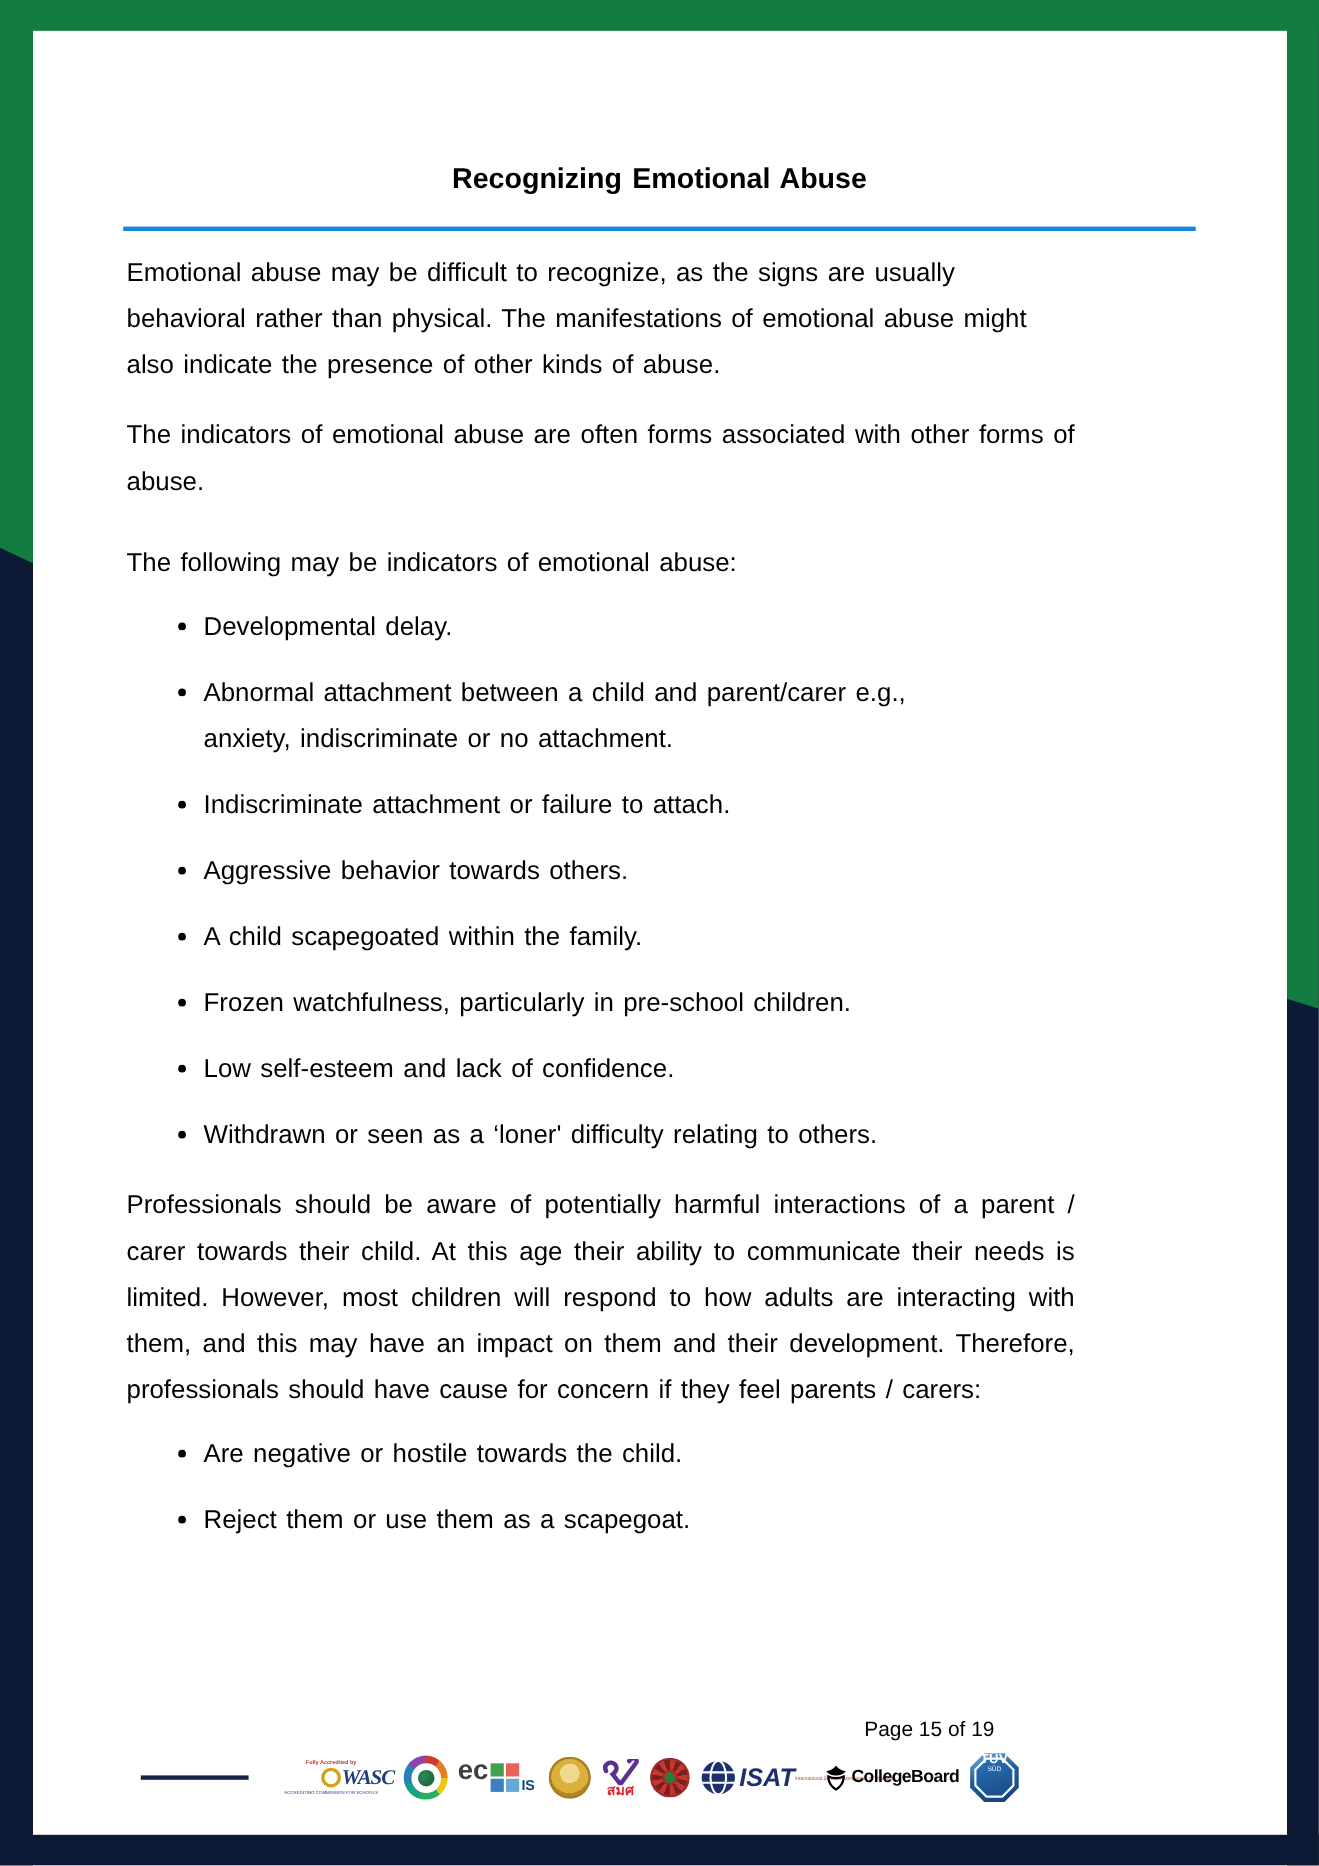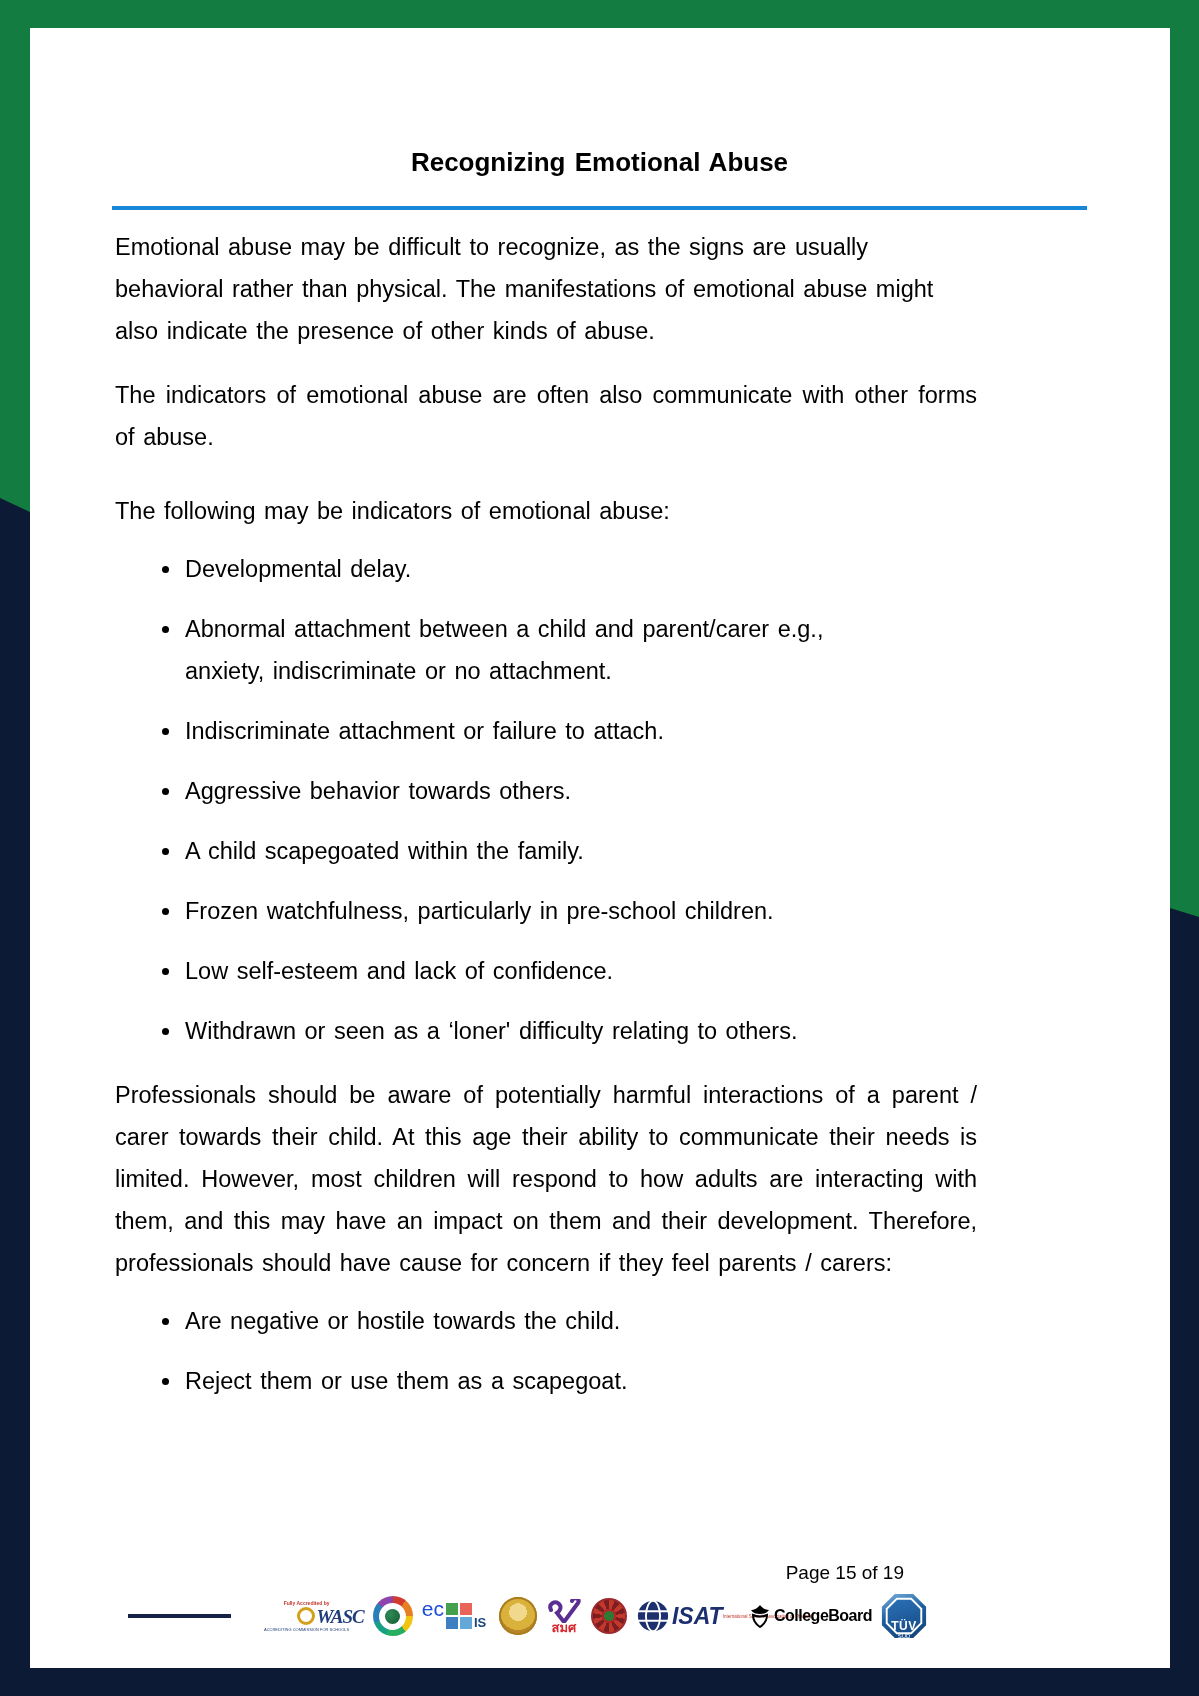--- a/index.html
+++ b/index.html
@@ -67,21 +67,21 @@
     background:conic-gradient(#d23a2e 0 40deg,#e67e22 40deg 90deg,#f1c40f 90deg 140deg,
       #27ae60 140deg 200deg,#16a085 200deg 250deg,#2980b9 250deg 310deg,#8e44ad 310deg 360deg);}
   .earcos-inner{width:27px;height:27px;border-radius:50%;background:#fff;
     display:flex;align-items:center;justify-content:center;}
   .earcos-core{width:15px;height:15px;border-radius:50%;
     background:radial-gradient(circle at 35% 35%,#2e8b57,#145a32);}
 
   
   .ecis{display:grid;grid-template-columns:auto 12px 12px 16px;grid-auto-rows:12px;
     gap:2px;align-items:center;}
-  .ecis-ec{grid-row:1;grid-column:1;font-size:21px;font-weight:normal;color:#1d4ed8;line-height:12px;}
+  .ecis-ec{grid-row:1;grid-column:1;font-size:25px;font-weight:bold;color:#404040;line-height:12px;}
   .sq{width:12px;height:12px;}
   .sq-green{background:#44a04c;grid-row:1;grid-column:2;}
   .sq-coral{background:#e8635a;grid-row:1;grid-column:3;}
   .sq-blue{background:#3d7fc1;grid-row:2;grid-column:2;}
   .sq-lblue{background:#63a8d8;grid-row:2;grid-column:3;}
   .ecis-is{grid-row:2;grid-column:4;font-size:13px;font-weight:bold;color:#16457c;line-height:12px;}
 
   
   .coin{width:38px;height:38px;border-radius:50%;
     background:radial-gradient(circle at 50% 40%,#f0d98c 0 30%,#d9b13b 30% 60%,#b8862a 60% 100%);
@@ -101,21 +101,21 @@
   .isat{flex-direction:row;line-height:1;width:104px;}
   .isat-main{display:flex;align-items:center;gap:2px;}
   .isat-word{font-size:23px;font-weight:bold;font-style:italic;color:#1c2f6e;}
   .isat-sub{font-size:4.5px;color:#c0392b;margin-top:2px;white-space:nowrap;}
 
   
   .cb{gap:3px;}
   .cb-word{font-size:16px;font-weight:bold;color:#000;letter-spacing:-0.5px;}
 
   
-  .tuv{width:46px;height:46px;position:relative;align-items:flex-end;justify-content:center;}
+  .tuv{width:46px;height:46px;position:relative;align-items:flex-start;justify-content:center;}
   .tuv-oct,.tuv-oct2,.tuv-oct3{position:absolute;
     clip-path:polygon(30% 2%,70% 2%,98% 30%,98% 70%,70% 98%,30% 98%,2% 70%,2% 30%);}
   .tuv-oct{inset:0;background:linear-gradient(160deg,#7ab3e0 0%,#1d5e9e 45%,#123f74 100%);}
   .tuv-oct2{inset:4px;background:#fff;}
   .tuv-oct3{inset:6px;background:linear-gradient(160deg,#2a72b8 0%,#174a85 100%);}
   .tuv-text{position:relative;text-align:center;color:#fff;line-height:1;z-index:1;}
   .tuv-t1{display:block;font-size:12px;font-weight:bold;letter-spacing:0.5px;}
   .tuv-t2{display:block;font-size:6px;margin-top:1px;}
 </style>
 </head>
@@ -133,21 +133,21 @@
 <div class="page">
   <div class="content">
 
     <div class="title-wrap">
       <span class="title">Recognizing Emotional Abuse</span>
     </div>
     <div class="title-rule"></div>
 
     <p class="para p1">Emotional abuse may be difficult to recognize, as the signs are usually behavioral rather than physical. The manifestations of emotional abuse might also indicate the presence of other kinds of abuse.</p>
 
-    <p class="para p2">The indicators of emotional abuse are often also communicate with other forms of abuse.</p>
+    <p class="para p2">The indicators of emotional abuse are often forms associated with other forms of abuse.</p>
 
     <p class="para heading">The following may be indicators of emotional abuse:</p>
 
     <ul class="blist">
       <li>Developmental delay.</li>
       <li>Abnormal attachment between a child and parent/carer e.g., anxiety, indiscriminate or no attachment.</li>
       <li>Indiscriminate attachment or failure to attach.</li>
       <li>Aggressive behavior towards others.</li>
       <li>A child scapegoated within the family.</li>
       <li>Frozen watchfulness, particularly in pre-school children.</li>

